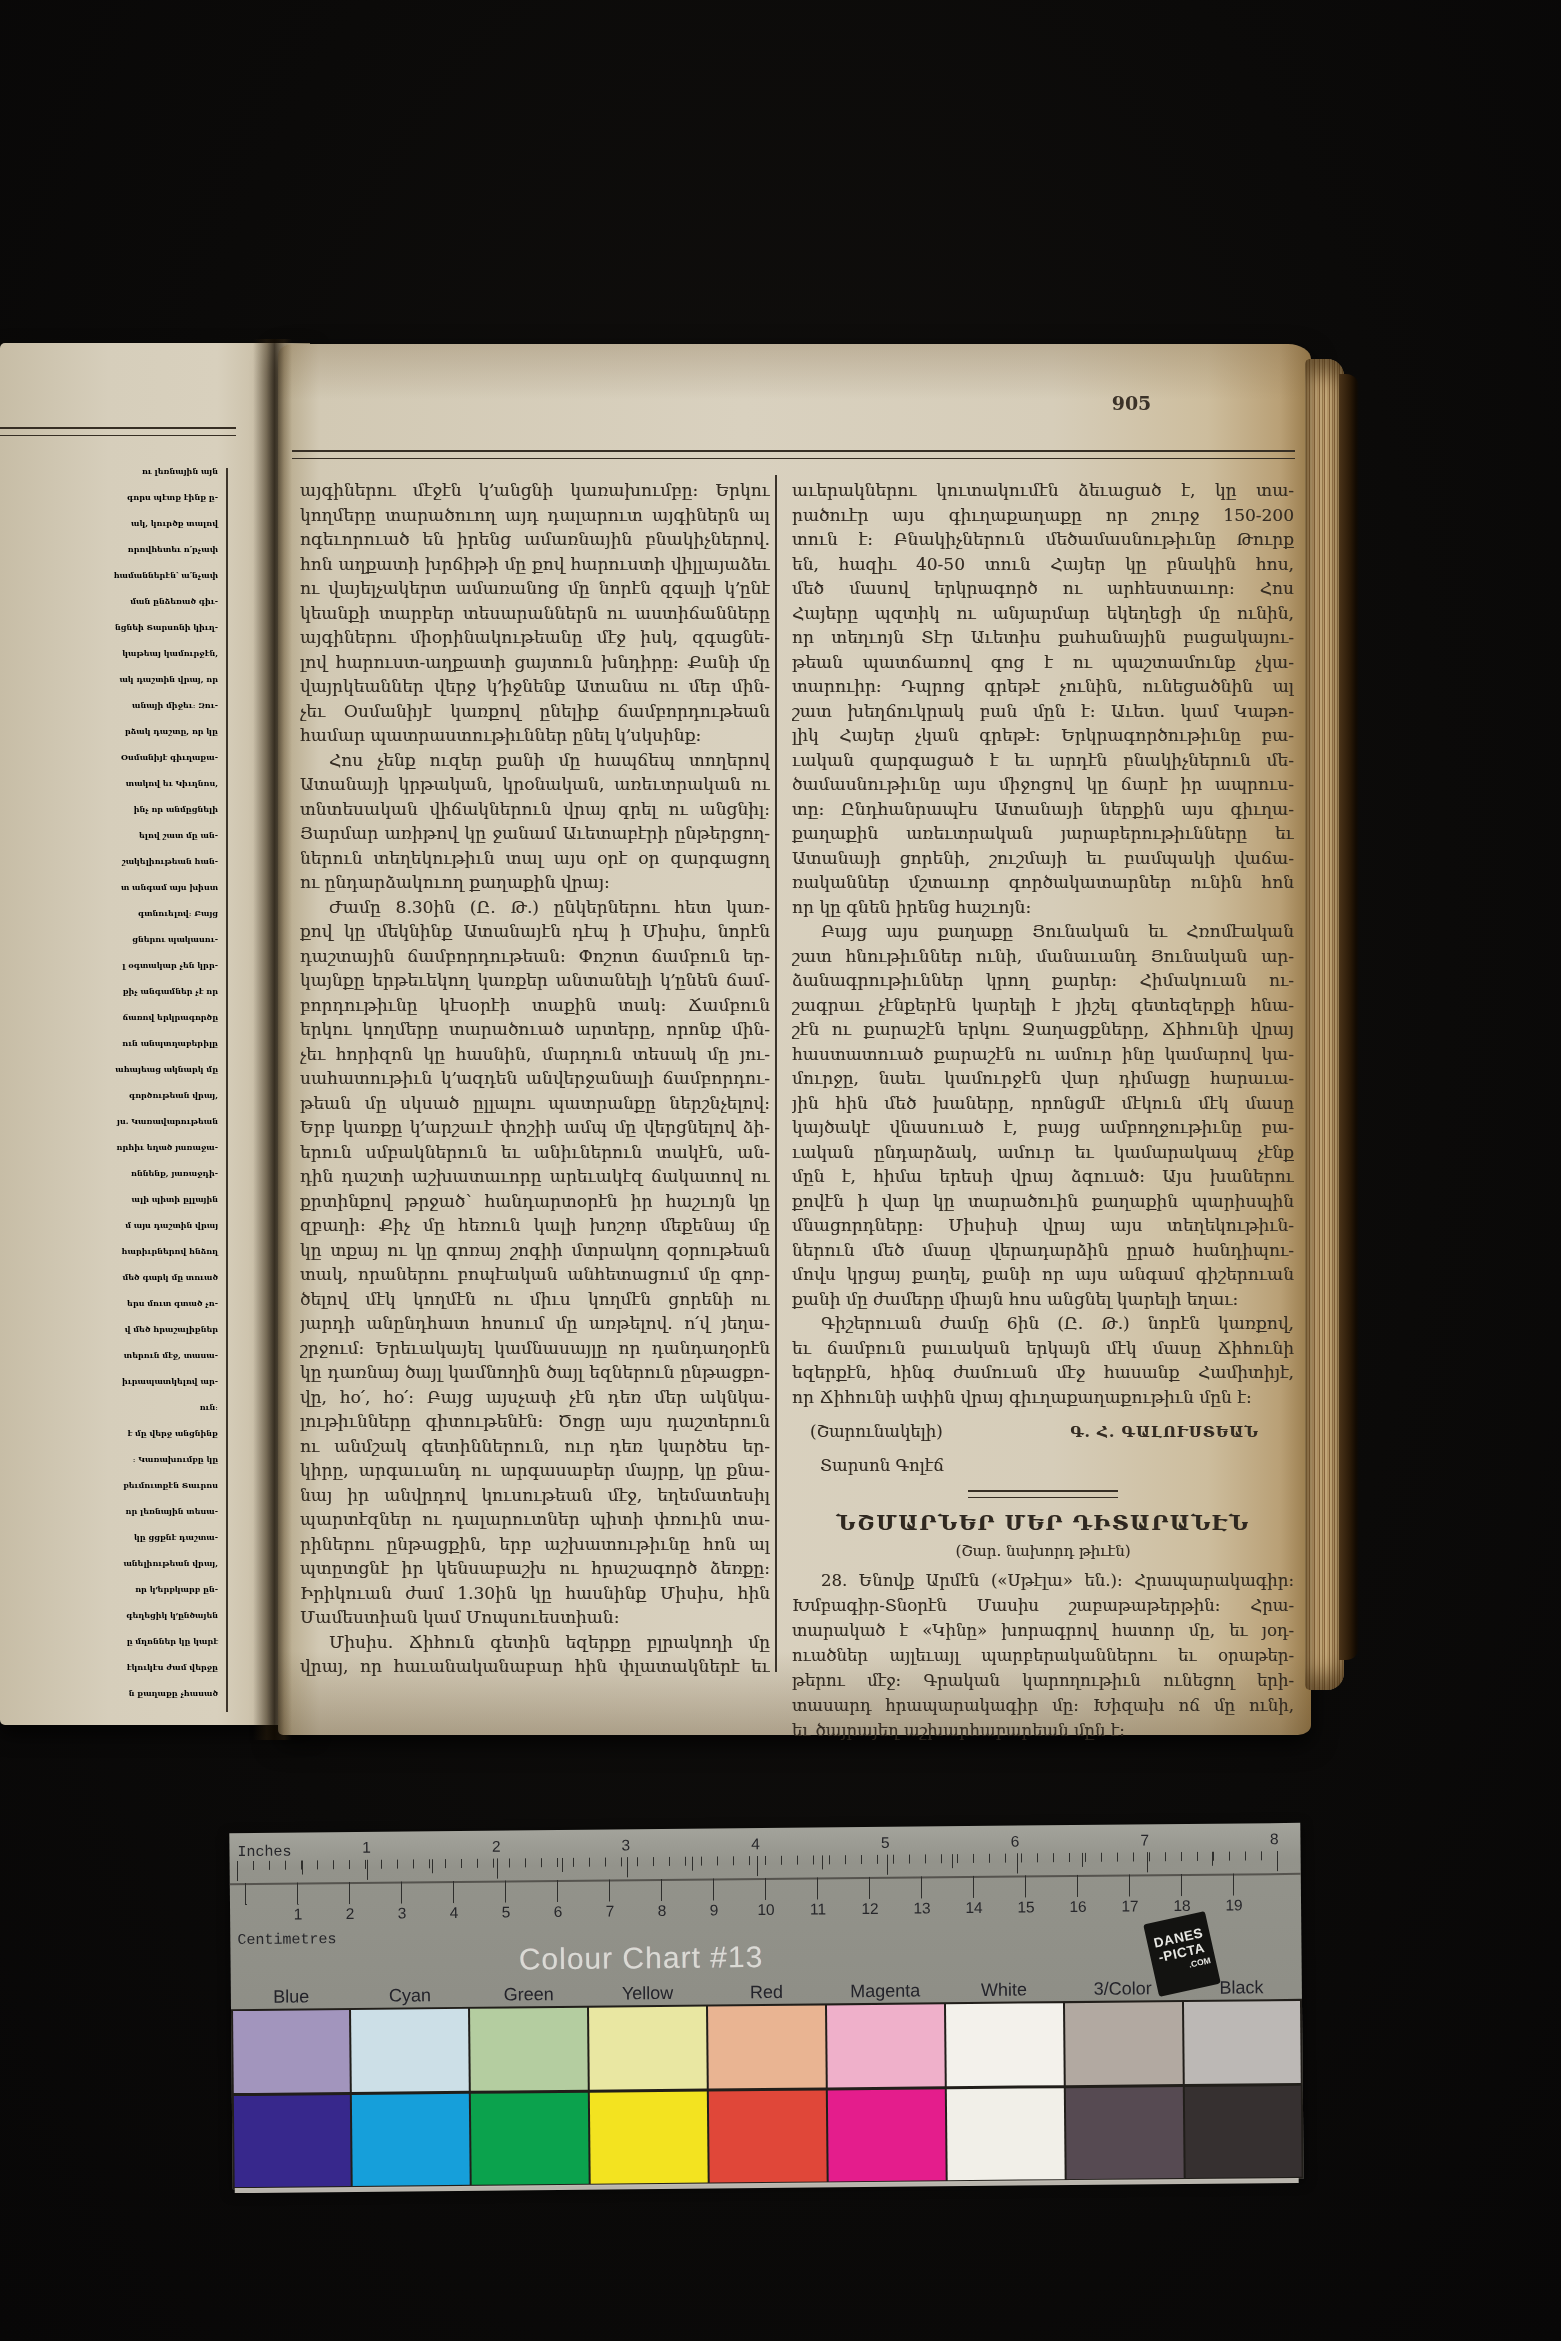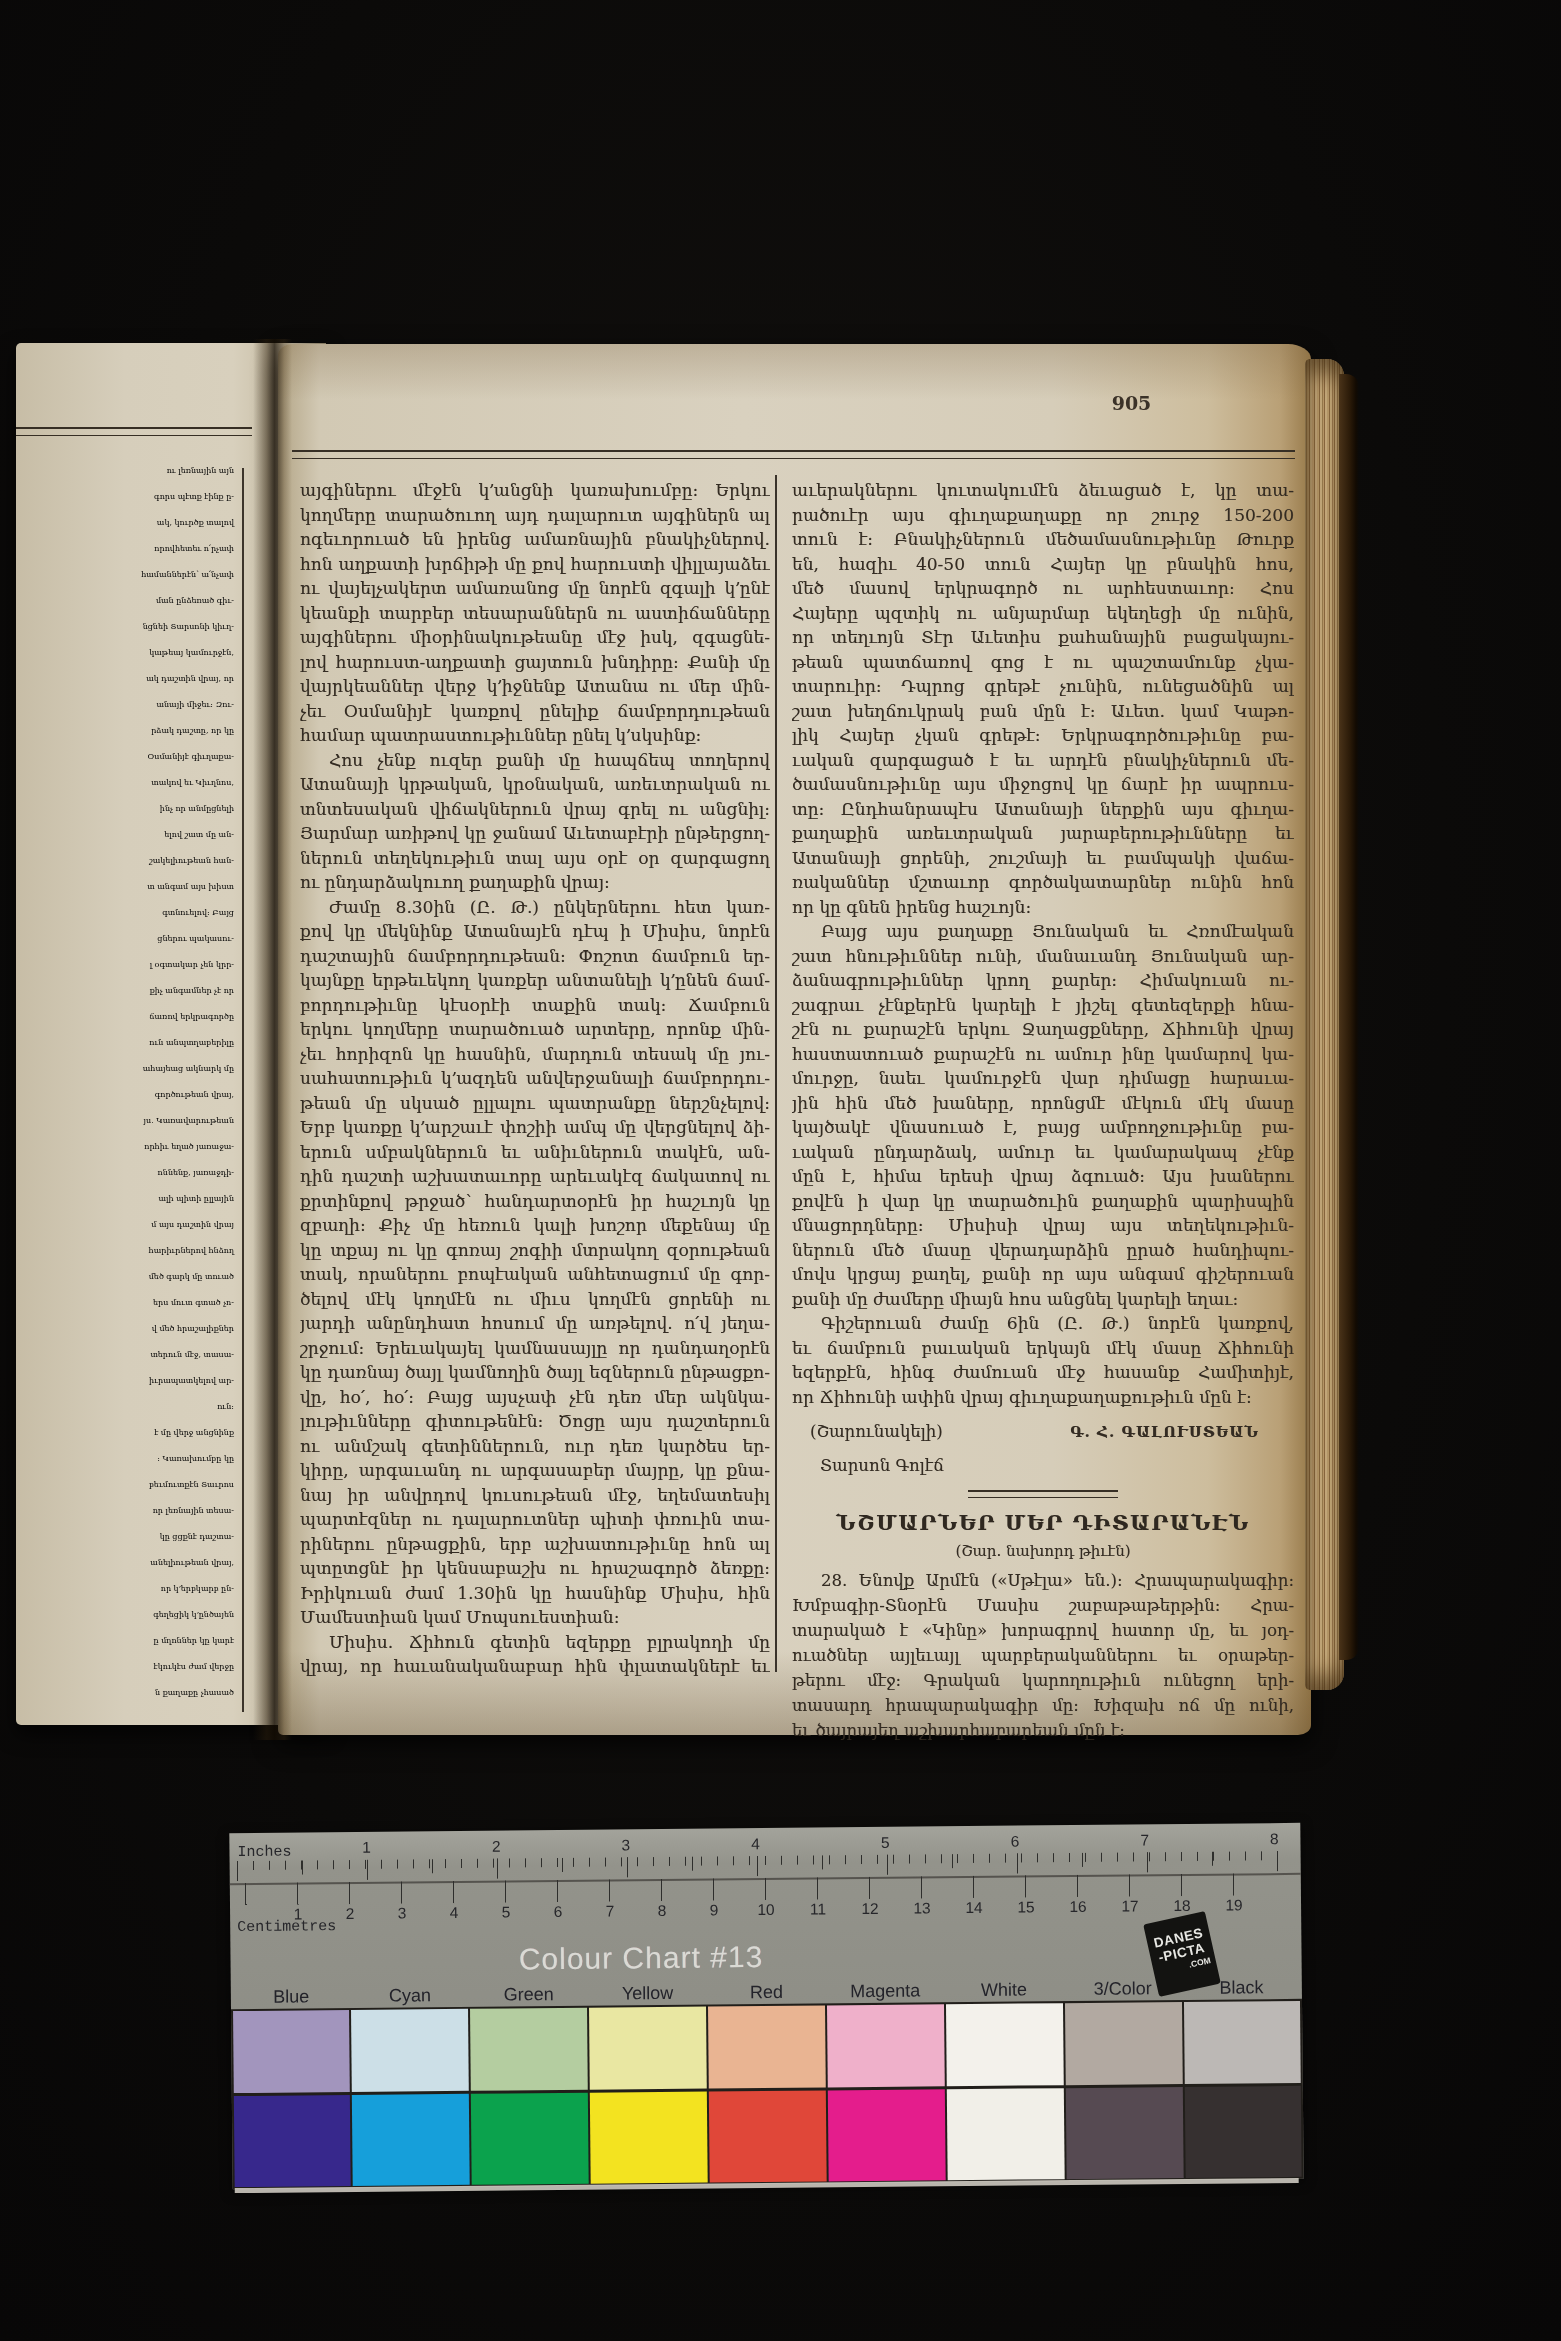--- a/index.html
+++ b/index.html
@@ -3,24 +3,24 @@
 <meta charset="utf-8">
 <style>
   html,body{margin:0;padding:0;background:#0b0a09;}
   .stage{position:relative;width:1561px;height:2342px;background:
     radial-gradient(ellipse at 50% 40%, #12100e 0%, #0b0a09 60%, #080707 100%);
     overflow:hidden;font-family:"DejaVu Serif","DejaVu Sans",serif;}
 
   
   .book{position:absolute;left:0;top:339px;width:1371px;height:1407px;}
 
-  .page-left{position:absolute;left:16px;top:4px;width:310px;height:1382px;
+  .page-left{position:absolute;left:0;top:4px;width:310px;height:1382px;
     background:linear-gradient(90deg,#c7bda6 0%,#d6cebb 35%,#d8d0bd 70%,#c2b69c 92%,#9d8f72 100%);
     border-radius:5px 0 0 5px;
-    box-shadow:0 9px 20px rgba(0,0,0,.7);}
+    box-shadow:0 9px 20px rgba(0,0,0,.7);font-weight:bold;}
   .page-right{position:absolute;left:278px;top:5px;width:1033px;height:1391px;
     background:
       linear-gradient(180deg, rgba(120,95,60,.28) 0%, rgba(120,95,60,0) 4%, rgba(120,95,60,0) 94%, rgba(90,70,40,.35) 100%),
       linear-gradient(90deg,#b3a586 0%,#d2c9b4 4%,#d9d1bf 45%,#d6cdb9 75%,#cdbd9d 90%,#b9a076 97%,#977949 100%);
     border-radius:15px 23px 13px 5px / 11px 15px 10px 5px;
     box-shadow:0 9px 25px rgba(0,0,0,.75);}
   .gutter{position:absolute;left:253px;top:0;width:39px;height:1401px;
     background:linear-gradient(90deg,rgba(40,28,12,0) 0%,rgba(48,34,14,.45) 35%,rgba(22,14,4,.72) 55%,rgba(70,52,26,.30) 80%,rgba(0,0,0,0) 100%);}
   .fore-edge{position:absolute;left:1305px;top:20px;width:39px;height:1331px;
     background:repeating-linear-gradient(90deg,#c9ad7e 0 1.5px,#9a7a4e 1.5px 2.5px,#bb9c6c 2.5px 4px,#8a6940 4px 5px);
@@ -66,21 +66,21 @@
   .sec-heading{margin-top:12px;text-align:center;font-size:21px;font-weight:bold;letter-spacing:1.5px;color:#2f2820;}
   .sec-sub{margin-top:7px;text-align:center;font-size:15px;}
   .sec-para{margin-top:8px;line-height:25px;}
 
   
   .chart{position:absolute;left:231px;top:1828px;width:1071px;height:356px;
     background:linear-gradient(180deg,#a3a39b 0%,#93938b 10%,#8e8e86 55%,#8a8a82 100%);
     transform:rotate(-0.55deg);box-shadow:0 3px 12px rgba(0,0,0,.6);}
   .chart .small-label{position:absolute;font-family:Liberation Mono, monospace;color:#26262a;font-size:15px;}
   .lbl-inches{left:8px;top:11px;}
-  .lbl-cm{left:7px;top:86px;}
+  .lbl-cm{left:7px;top:99px;}
   .in-nums{position:absolute;left:127px;top:7px;width:928px;display:flex;justify-content:space-between;}
   .in-nums span{width:20px;text-align:center;font-family:"Liberation Sans",sans-serif;font-size:15.5px;color:#26262a;}
   .ticks{position:absolute;background-repeat:repeat-x;}
   .t-in-small{left:7px;width:1048px;top:28px;height:8.5px;
     background-image:repeating-linear-gradient(90deg,#2e2e2c 0 1px,transparent 1px 16px);}
   .t-in-half{left:7px;width:1048px;top:28px;height:13.5px;
     background-image:repeating-linear-gradient(90deg,#2e2e2c 0 1px,transparent 1px 65px);}
   .t-in-full{left:7px;width:1048px;top:28px;height:20px;
     background-image:repeating-linear-gradient(90deg,#2e2e2c 0 1.5px,transparent 1.5px 130px);}
   .ruler-line{position:absolute;left:0;width:100%;top:50px;height:1.5px;background:#55534e;}

